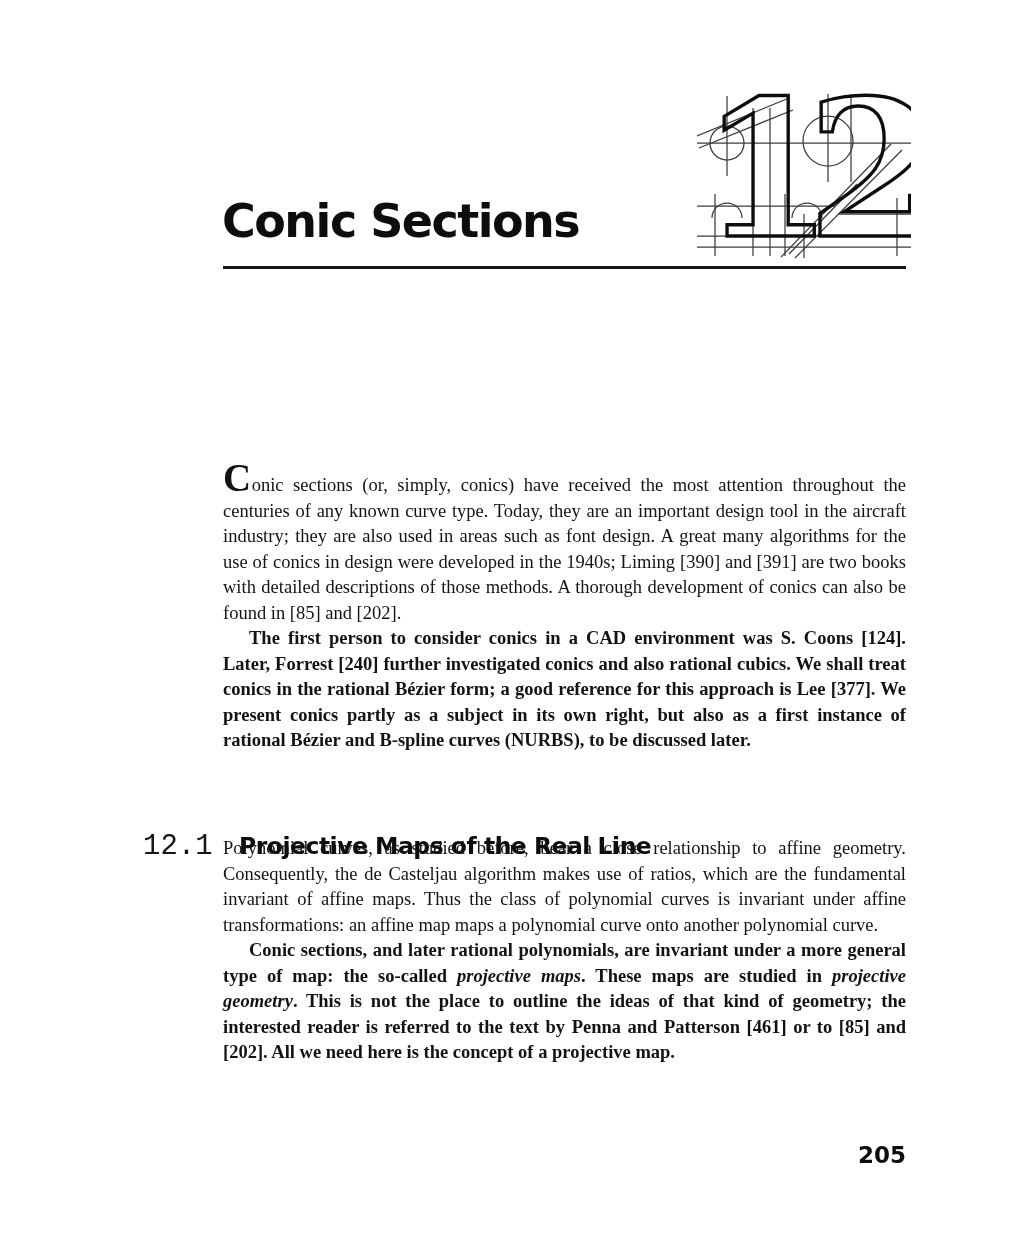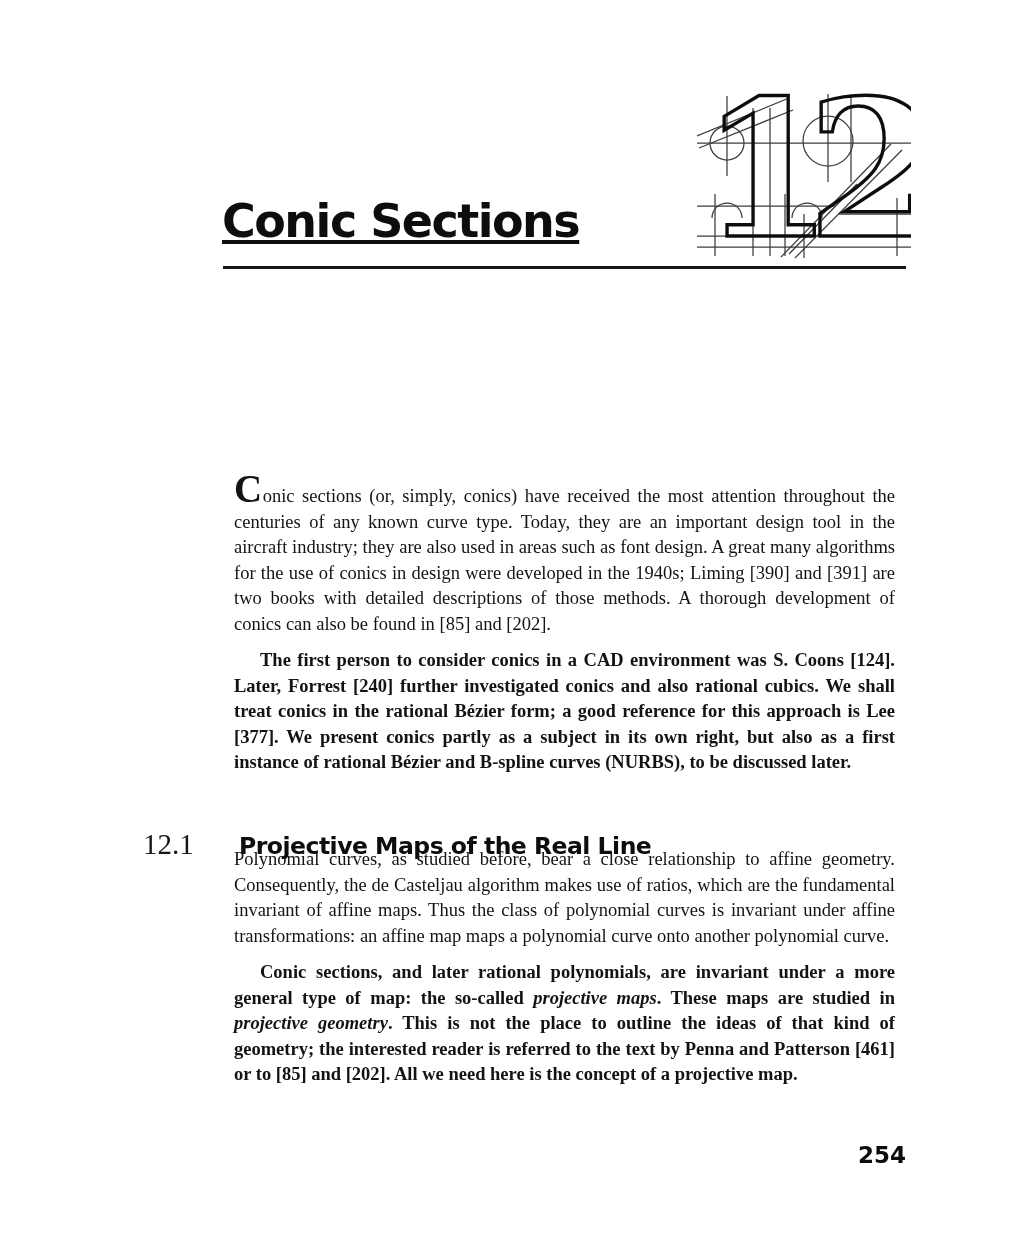--- a/index.html
+++ b/index.html
@@ -19,21 +19,20 @@
     left: 222px;
     top: 198px;
     margin: 0;
     font-family: "DejaVu Sans", sans-serif;
     font-weight: bold;
     font-size: 46px;
     line-height: 1;
     letter-spacing: -1.5px;
     color: #0d0d0d;
     white-space: nowrap;
-    text-decoration: underline;
   }
   .chapter-figure {
     position: absolute;
     left: 697px;
     top: 86px;
     width: 214px;
     height: 174px;
   }
   .chapter-figure .digits {
     font-family: "DejaVu Serif", serif;
@@ -52,21 +51,21 @@
     width: 683px;
     height: 3px;
     background: #161616;
   }
 
   
   .textblock { position: absolute; left: 223px; width: 683px; }
   .intro { top: 473px; }
   .section-body { top: 836px; }
   .para {
-    margin: 11px;
+    margin: 0;
     font-size: 18.5px;
     line-height: 25.5px;
     text-align: justify;
     hyphens: none;
     color: #131313;
   }
   .para.indent { text-indent: 26px; font-weight: bold; }
   .dropcap {
     font-family: "Liberation Serif", serif;
     font-weight: bold;
@@ -77,21 +76,21 @@
 
   
   .section-heading {
     position: absolute;
     left: 143px;
     top: 817px;
     display: flex;
     align-items: baseline;
   }
   .section-number {
-    font-family: Liberation Serif, serif;
+    font-family: Liberation Mono, monospace;
     font-size: 29px;
     line-height: 1;
     width: 80px;
     flex: 0 0 80px;
     color: #161616;
   }
   .section-title {
     margin: 16px;
     font-family: "DejaVu Sans", sans-serif;
     font-weight: bold;
@@ -164,15 +163,15 @@
   <div class="section-heading">
     <span class="section-number">12.1</span>
     <h2 class="section-title">Projective Maps of the Real Line</h2>
   </div>
 
   <section class="textblock section-body">
     <p class="para">Polynomial curves, as studied before, bear a close relationship to affine geometry. Consequently, the de Casteljau algorithm makes use of ratios, which are the fundamental invariant of affine maps. Thus the class of polynomial curves is invariant under affine transformations: an affine map maps a polynomial curve onto another polynomial curve.</p>
     <p class="para indent"><span>Conic sections, and later rational polynomials, are invariant under a more general type of map: the so-called </span><em>projective maps</em><span>. These maps are studied in </span><em>projective geometry</em><span>. This is not the place to outline the ideas of that kind of geometry; the interested reader is referred to the text by Penna and Patterson [461] or to [85] and [202]. All we need here is the concept of a projective map.</span></p>
   </section>
 
-  <div class="page-number">254</div>
+  <div class="page-number">205</div>
 
 </div>
 
 </body></html>

